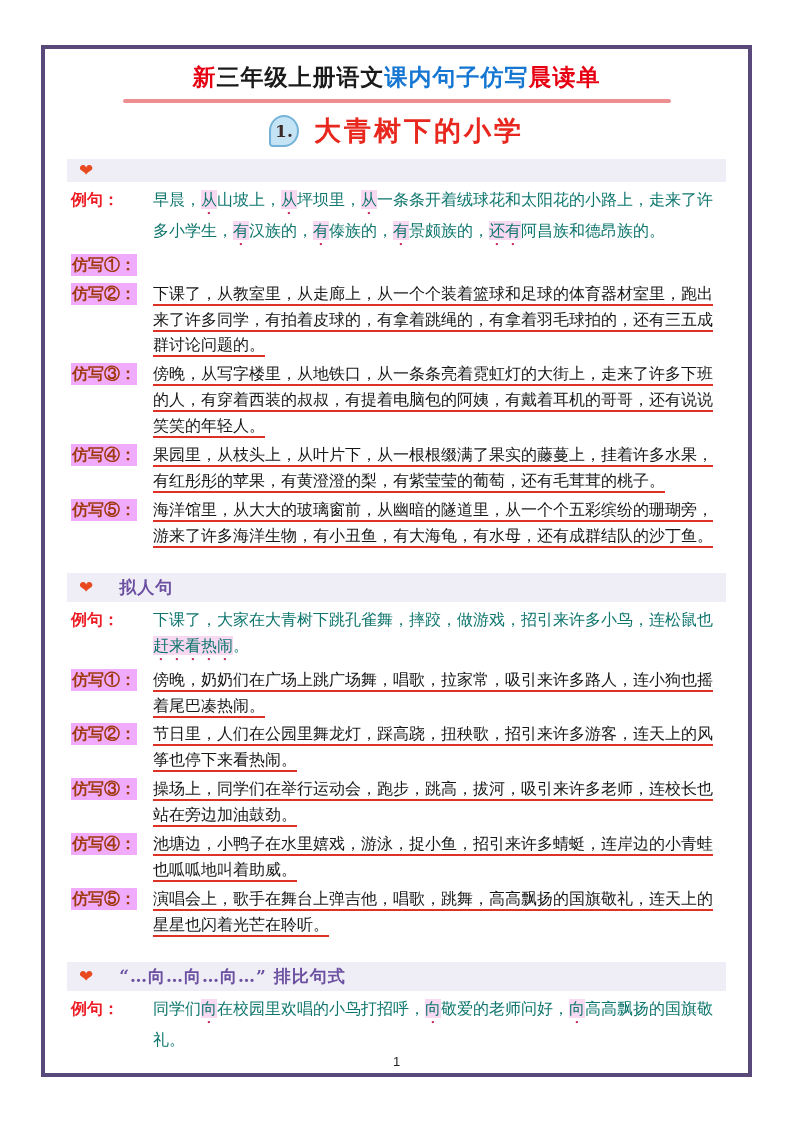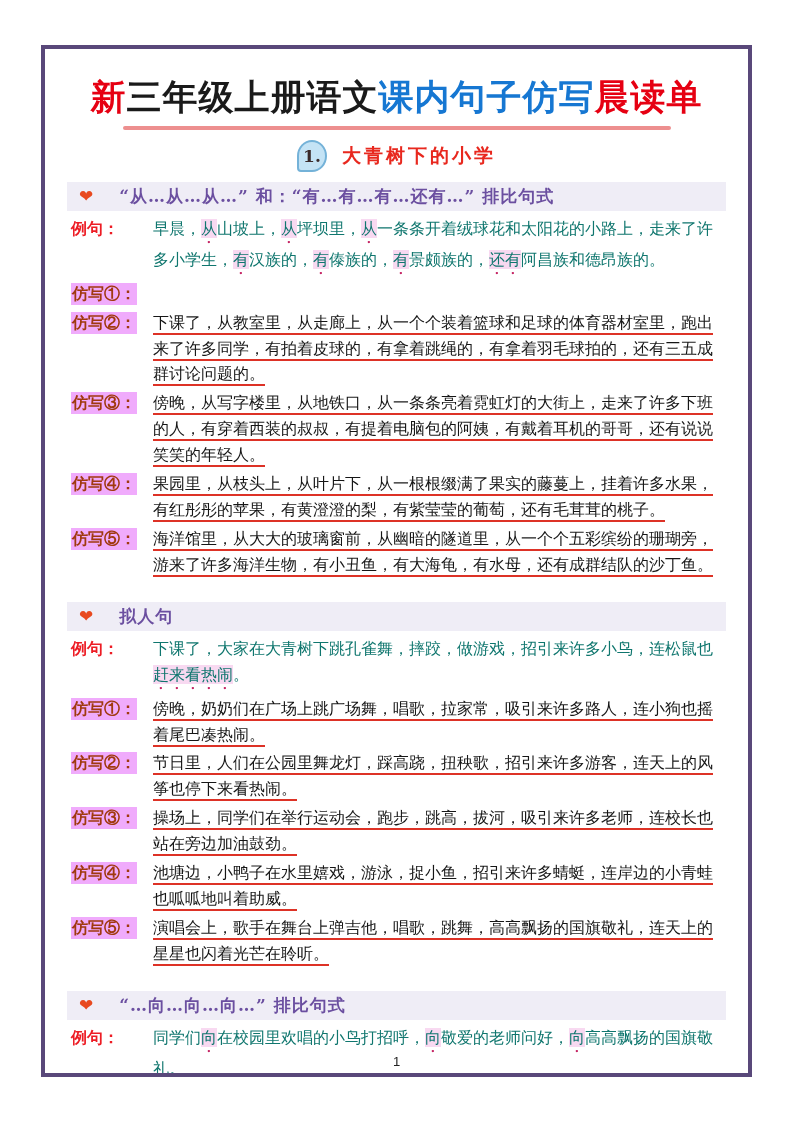--- a/index.html
+++ b/index.html
@@ -18,24 +18,24 @@
     border: 4px solid #59487a;
     background: #ffffff;
     padding: 10px 22px 8px 22px;
     overflow: hidden;
   }
   
   .title {
     text-align: center;
     font-family: "Liberation Sans", sans-serif;
     font-weight: 900;
-    font-size: 35px;
+    font-size: 23px;
     letter-spacing: 1px;
     line-height: 1.25;
-    margin-top: 16px;
+    margin-top: 4px;
   }
   .title-underline {
     height: 4px;
     width: 548px;
     margin: 7px auto 10px auto;
     border-radius: 3px;
   }
   
   .lesson-heading {
     text-align: center;
@@ -50,21 +50,21 @@
     color: #3a2a2a;
     font-weight: bold;
     font-size: 17px;
     line-height: 28px;
     text-align: center;
     vertical-align: middle;
     margin-right: 10px;
   }
   .lesson-title {
     color: #e8281e;
-    font-size: 19px;
+    font-size: 27px;
     font-weight: bold;
     vertical-align: middle;
     letter-spacing: 3px;
   }
   
   .sec { margin-top: 10px; }
   .sec + .sec { margin-top: 24px; }
   .sec-head {
     background: #efedf6;
     padding: 3px 8px 3px 6px;
@@ -137,21 +137,20 @@
   <h1 class="title"><span style="color: rgb(230, 0, 18);">新</span><span style="color: rgb(26, 26, 26);">三年级上册语文</span><span style="color: rgb(22, 119, 210);">课内句子仿写</span><span style="color: rgb(230, 0, 18);">晨读单</span></h1>
   <div class="title-underline" style="background: rgb(237, 143, 143);"></div>
   <div class="lesson-heading">
     <span class="badge">1.</span>
     <span class="lesson-title">大青树下的小学</span>
   </div>
   <div id="sections">
       <section class="sec">
         <div class="sec-head">
           <span class="heart">❤</span>
-          <span class="sec-head-text">“从…从…从…” 和：“有…有…有…还有…” 排比句式</span>
         </div>
         <div class="row">
           <span class="ex-label">例句：</span>
           <div class="ex-text"><span>早晨，</span><span class="hl">从</span><span>山坡上，</span><span class="hl">从</span><span>坪坝里，</span><span class="hl">从</span><span>一条条开着绒球花和太阳花的小路上，走来了许多小学生，</span><span class="hl">有</span><span>汉族的，</span><span class="hl">有</span><span>傣族的，</span><span class="hl">有</span><span>景颇族的，</span><span class="hl">还有</span><span>阿昌族和德昂族的。</span></div>
         </div>
         <div class="row im-row">
           <span class="im-label-cell"><span class="im-label">仿写①：</span></span>
         </div>
         <div class="row im-row">
           <span class="im-label-cell"><span class="im-label">仿写②：</span></span>

